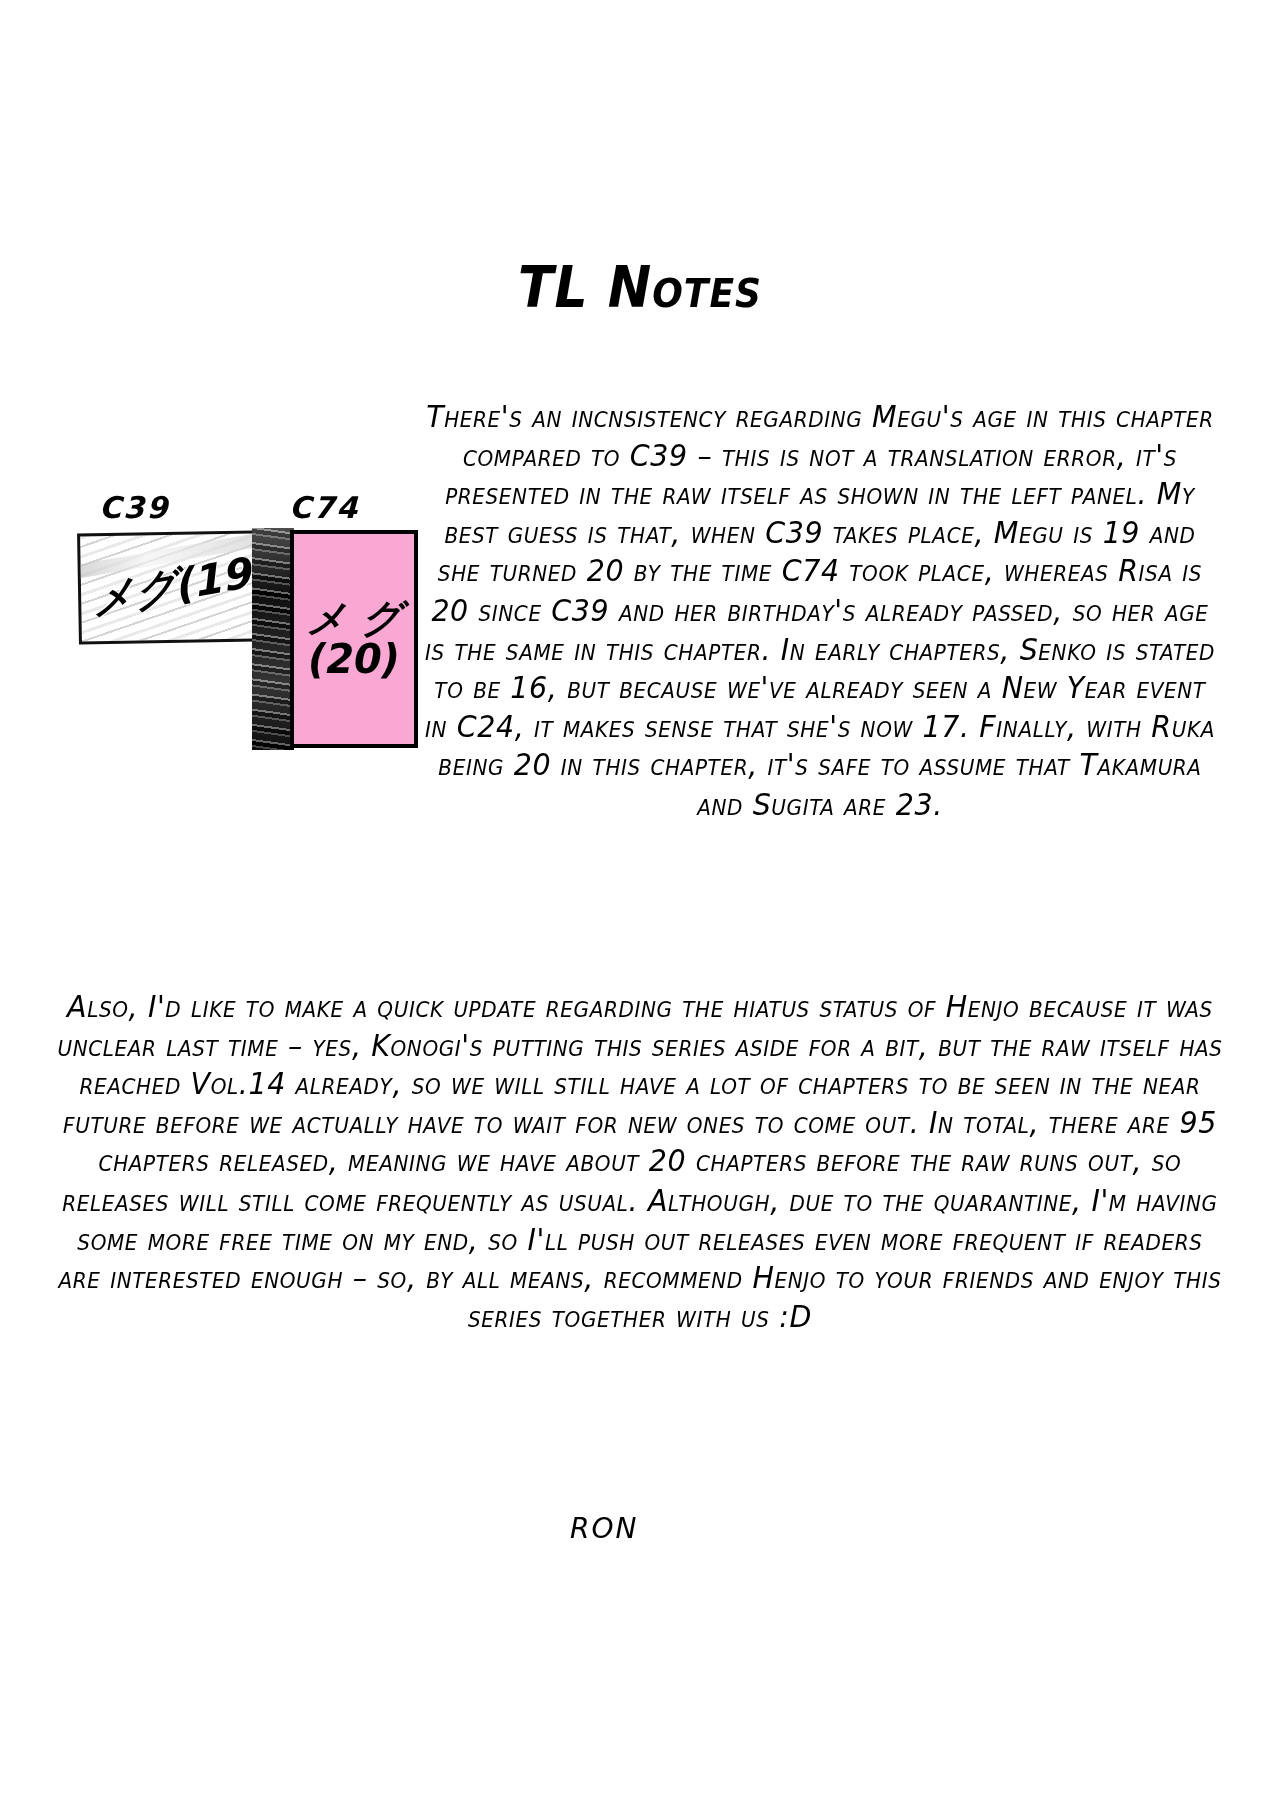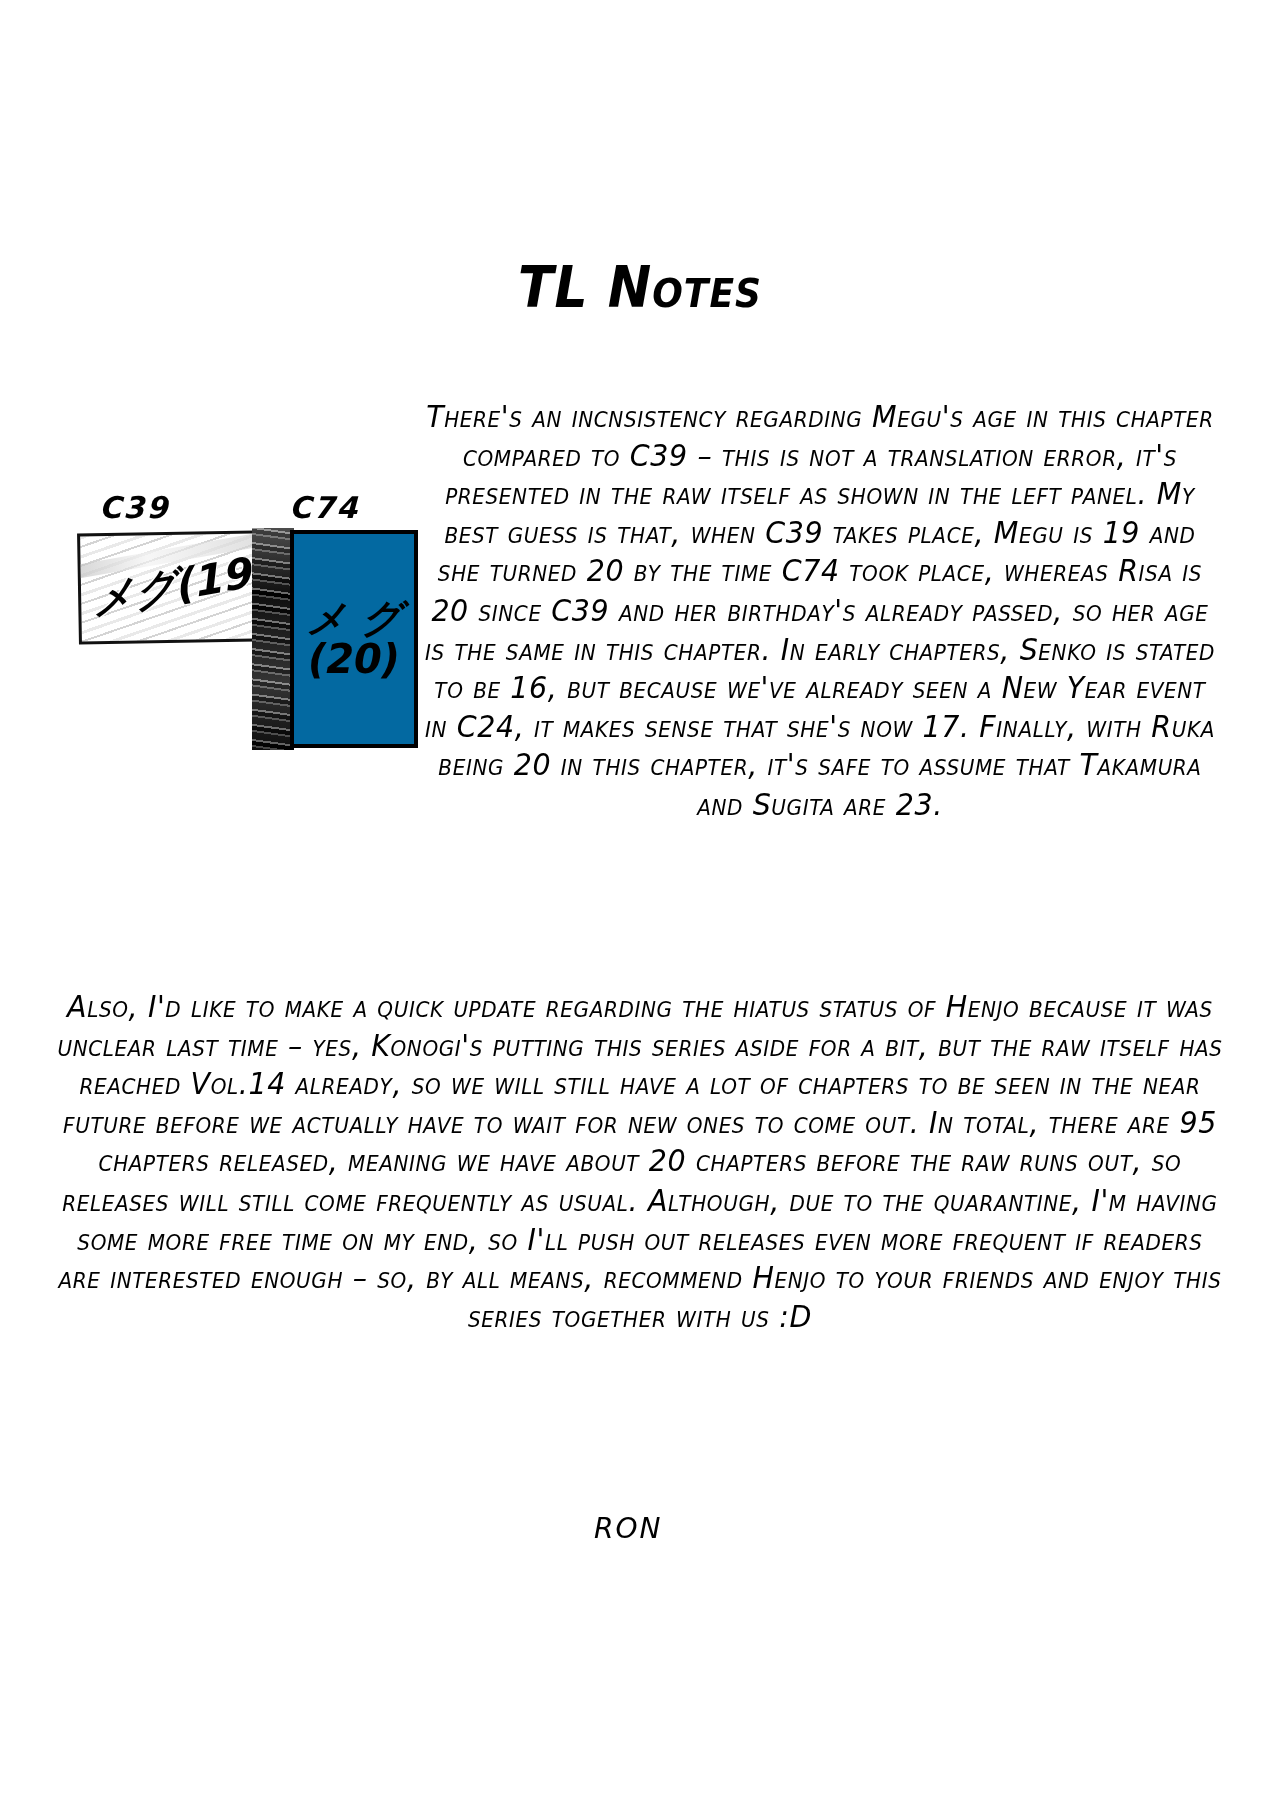--- a/index.html
+++ b/index.html
@@ -122,21 +122,21 @@
     background: linear-gradient(180deg, rgba(255,255,255,.25), rgba(0,0,0,.1) 30%, rgba(255,255,255,.15) 70%, rgba(0,0,0,.2));
   }
 
   
   .c74-panel {
     position: absolute;
     left: 250px;
     top: 40px;
     width: 120px;
     height: 210px;
-    background: #0369a1;
+    background: #f9a8d4;
     border: 4px solid #000;
     display: flex;
     align-items: center;
     justify-content: center;
   }
   .c74-text {
     font-family: "DejaVu Sans", sans-serif;
     font-size: 40px;
     font-weight: 700;
     line-height: 1.02;
@@ -164,21 +164,21 @@
     top: 398px;
     width: 800px;
   }
   .para-2 {
     left: 55px;
     top: 988px;
     width: 1170px;
   }
   .sig {
     position: absolute;
-    left: 594px;
+    left: 570px;
     top: 1512px;
     font-family: "DejaVu Sans", sans-serif;
     font-size: 28px;
     letter-spacing: 2px;
     font-variant: small-caps;
   }
 </style>
 </head>
 <body>
 

